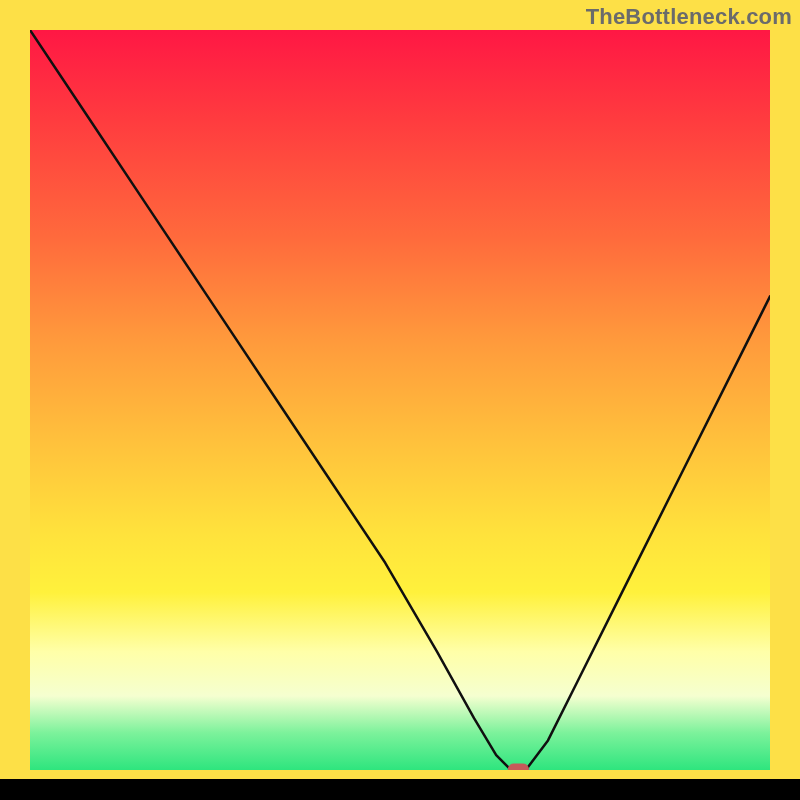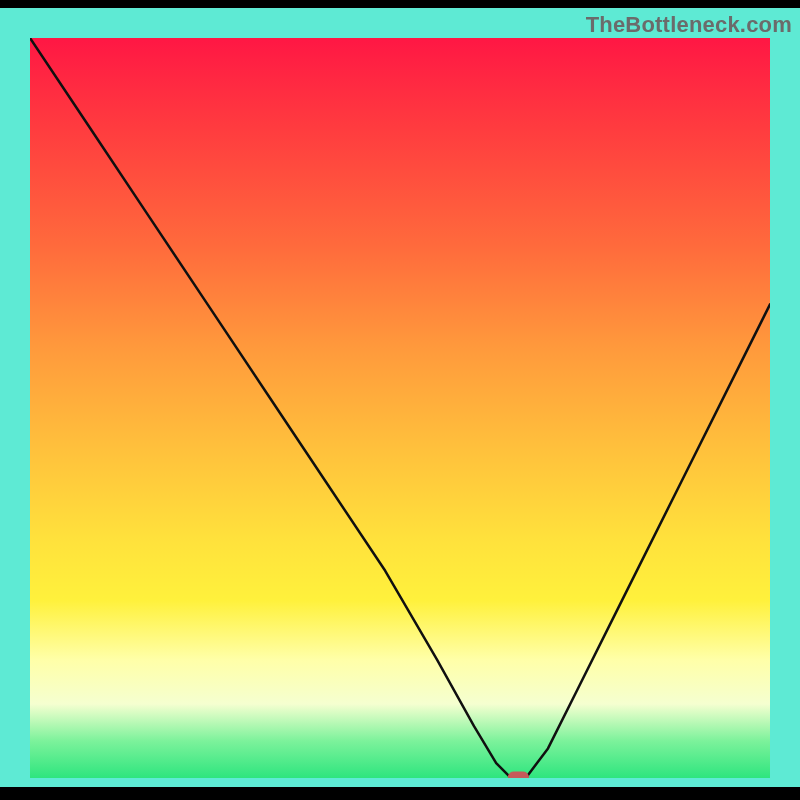--- a/index.html
+++ b/index.html
@@ -8,22 +8,21 @@
     width: 800px;
     height: 800px;
     background: #000;
     overflow: hidden;
     font-family: Arial, Helvetica, sans-serif;
   }
   .frame {
     position: relative;
     width: 800px;
     height: 779px;
-    background: #5eead4;
-    margin-top: 8px;
+    background: #fde047;
   }
   .plot-area {
     position: absolute;
     left: 30px;
     top: 30px;
     width: 740px;
     height: 740px;
     background: linear-gradient(
       to bottom,
       #ff1744 0%,

